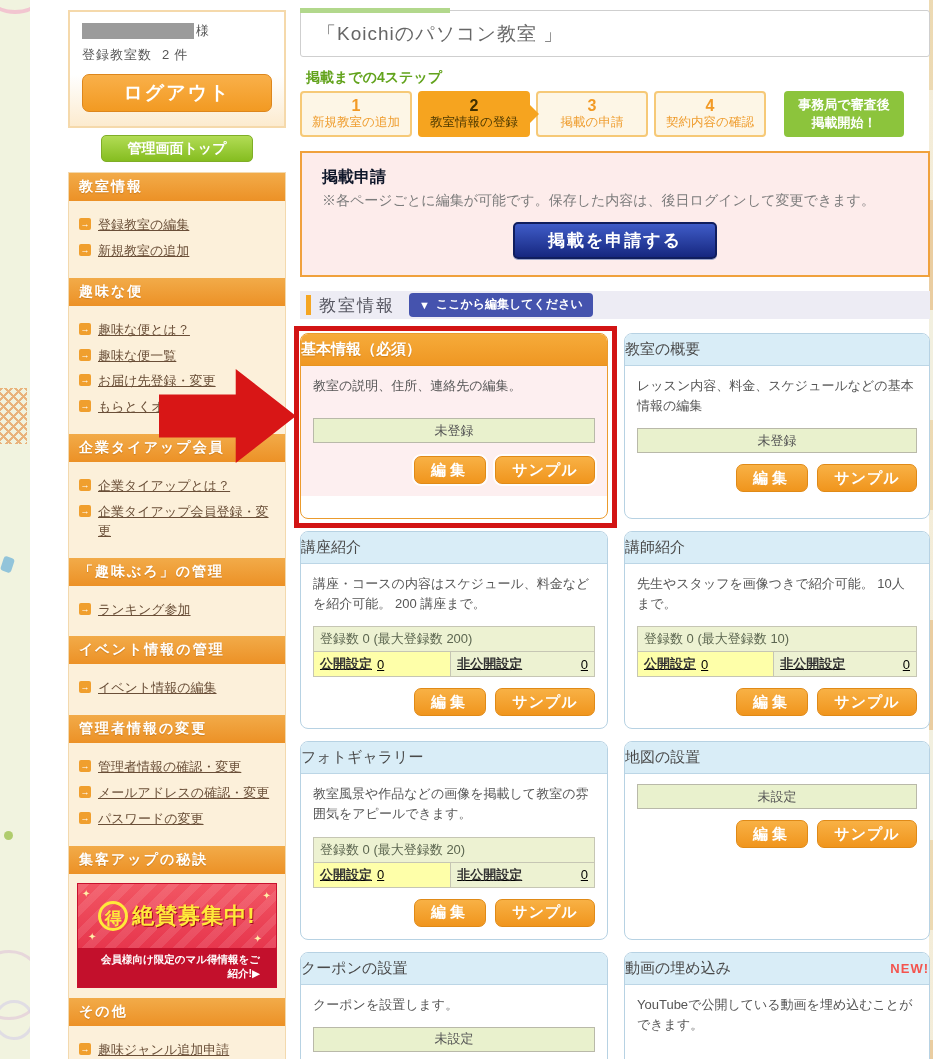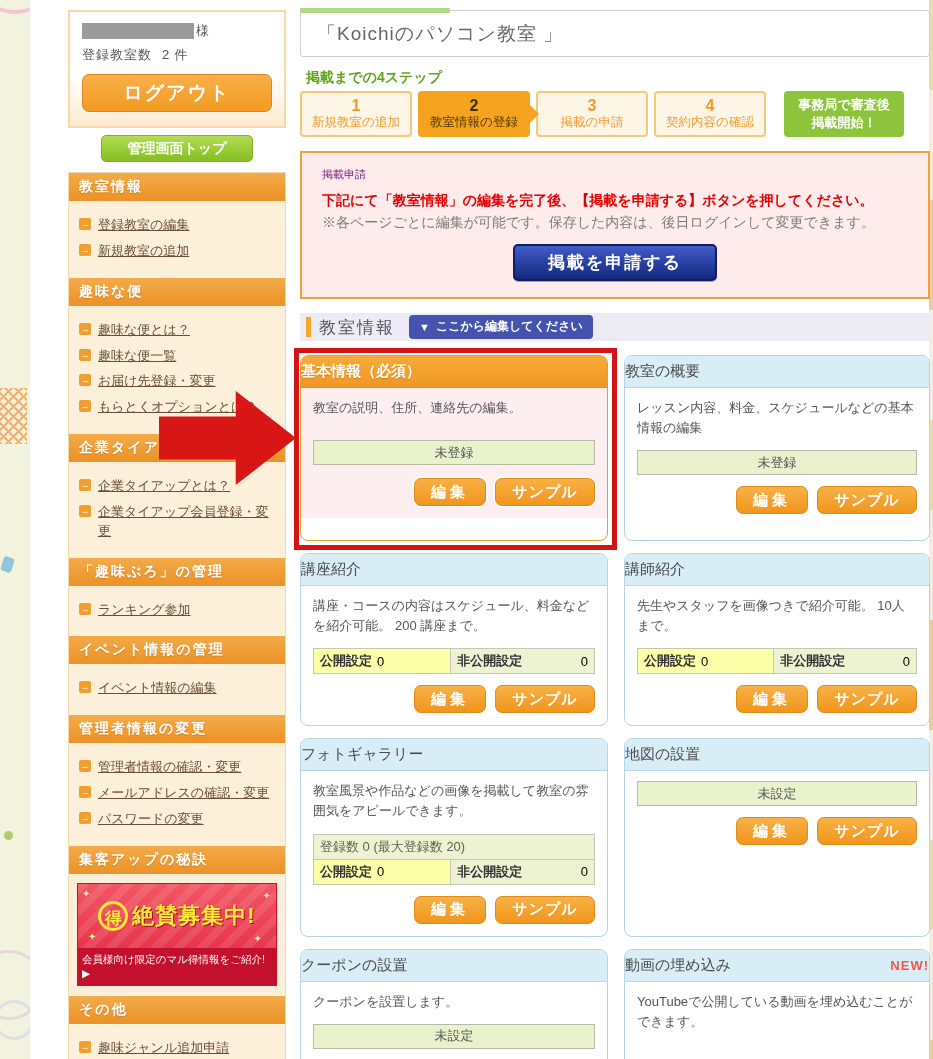--- a/index.html
+++ b/index.html
@@ -47,21 +47,21 @@
   
   .banner { margin:9px 8px 10px; cursor:pointer; border:1px solid #c8102e; background:
       repeating-linear-gradient(135deg, rgba(255,255,255,.10) 0 8px, rgba(255,255,255,0) 8px 16px),
       linear-gradient(180deg,#f25663 0%,#e02340 100%); }
   .banner-main { display:flex; align-items:center; justify-content:center; gap:4px; height:64px; position:relative; }
   .banner-badge { width:30px; height:30px; border:3px solid #ffe93a; border-radius:50%; color:#ffe93a;
     font-size:17px; font-weight:bold; line-height:30px; text-align:center; flex:0 0 auto; }
   .banner-text { color:#ffe93a; font-size:22px; font-weight:bold; letter-spacing:1px; text-shadow:1px 1px 0 #a00b20; }
   .spark { position:absolute; color:#fff0a8; font-size:10px; }
   .sp1 { left:4px; top:4px; } .sp2 { right:5px; top:6px; } .sp3 { right:14px; bottom:4px; } .sp4 { left:10px; bottom:6px; }
-  .banner-caption { background:#c3102c; color:#fff; font-size:10.5px; font-weight:normal; text-align:left; padding:5px 4px 6px; }
+  .banner-caption { background:#c3102c; color:#fff; font-size:10.5px; font-weight:bold; text-align:right; padding:5px 16px 6px; }
 
   
   .main { position:absolute; left:270px; top:10px; width:630px; }
   .title-box { position:relative; background:#fff; border:1px solid #cfcfcf; border-radius:3px; height:47px; display:flex; align-items:center; padding:0 16px; }
   .title-green-bar { position:absolute; left:-1px; top:-3px; width:150px; height:5px; background:#b2d88c; }
   .title-box h1 { font-size:19px; font-weight:normal; color:#666; letter-spacing:1px; }
 
   .steps { margin-top:12px; }
   .steps-heading { color:#62a31c; font-size:14px; font-weight:bold; margin:0 0 4px 6px; }
   .steps-row { display:flex; align-items:stretch; }
@@ -71,21 +71,21 @@
   .step-label { font-size:12.5px; color:#ef9d2f; }
   .step.active { background:#f6a41f; border-color:#f6a41f; }
   .step.active .step-num { color:#402f00; }
   .step.active .step-label { color:#4d3900; }
   .step-arrow { position:absolute; right:-11px; top:50%; margin-top:-11px; width:0; height:0;
     border-top:11px solid transparent; border-bottom:11px solid transparent; border-left:11px solid #f6a41f; z-index:2; }
   .step-result { width:120px; height:46px; margin-left:12px; background:#8cc43c; border-radius:4px; color:#fff;
     font-size:13px; font-weight:bold; display:flex; flex-direction:column; align-items:center; justify-content:center; line-height:1.35; }
 
   .notice { margin-top:14px; background:#fdeceb; border:2px solid #f0a13c; padding:14px 20px 16px; }
-  .notice-title { font-size:11px; font-weight:normal; color:#701a75; }
+  .notice-title { font-size:16px; font-weight:bold; color:#0f172a; }
   .notice-warning { margin-top:10px; font-size:14px; font-weight:bold; color:#e60000; }
   .notice-note { margin-top:4px; font-size:14px; color:#7c7c7c;font-family:Liberation Mono, monospace; }
   .notice-btn-row { text-align:center; margin-top:12px; }
   .apply-btn { width:204px; height:37px; cursor:pointer; font-family:inherit;
     background:linear-gradient(180deg,#3f5cc8 0%,#16277f 100%); border:2px solid #101e5e; border-radius:5px;
     color:#fff; font-size:17px; font-weight:bold; letter-spacing:2px; box-shadow:0 1px 0 #9aa4c8; }
 
   .section-bar { margin-top:14px; background:#edecf4; height:28px; display:flex; align-items:center; padding:0 6px; }
   .sec-accent { width:5px; height:20px; background:#f5a623; margin-right:8px; }
   .sec-title { font-size:17px; color:#565660; letter-spacing:2px; }
@@ -99,21 +99,21 @@
   .card { background:#fff; border:1px solid #b7d2e3; border-radius:8px; overflow:hidden; height:100%; }
   .card-head { background:#d9edf7; border-bottom:1px solid #bcd6e6; padding:6px 0; font-size:15px; color:#4a4a4a;
     display:flex; align-items:center; justify-content:space-between; }
   .card-body { padding:10px 12px 12px; }
   .card-desc { font-size:13px; color:#555; line-height:1.55; margin-bottom:12px; }
   .status-bar { background:#e9f1cd; border:1px solid #b9b9a9; height:25px; font-size:13px; color:#555;
     display:flex; align-items:center; justify-content:center; }
   .stats { border:1px solid #c6c6b4; font-size:13px; }
   .stats-reg { background:#edf2d2; color:#5c6650; padding:3px 6px; border-bottom:1px solid #c6c6b4; }
   .stats-row { display:flex; }
-  .cell { padding:3px 6px; display:flex; align-items:center; }
+  .cell { padding:3px 6px; display:flex; align-items:center;text-decoration:underline; }
   .cell .lbl { font-weight:bold; color:#333; }
   .cell.pub { flex:0 0 49%; background:#feffa9; border-right:1px solid #c6c6b4; gap:5px; }
   .cell.priv { flex:1; background:#edf2d2; justify-content:space-between; }
   .btn-row { display:flex; justify-content:flex-end; gap:9px; margin-top:11px; }
   .o-btn { cursor:pointer; font-family:inherit; height:28px; color:#fff; font-size:15px; font-weight:bold;
     background:linear-gradient(180deg,#f8b145 0%,#f0951d 100%); border:1px solid #e08a17; border-radius:7px;
     box-shadow:0 0 0 2px rgba(255,255,255,.85); }
   .o-btn.edit { width:72px; letter-spacing:4px; }
   .o-btn.sample { width:100px; letter-spacing:1px; }
   .new-badge { color:#f4544e; font-size:13px; font-weight:bold; letter-spacing:1px; }
@@ -292,21 +292,20 @@
         </div>
         <div class="step-result">
           <span>事務局で審査後</span>
           <span>掲載開始！</span>
         </div>
       </div>
     </div>
 
     <div class="notice">
       <div class="notice-title">掲載申請</div>
-      <div class="notice-warning">下記にて「教室情報」の編集を完了後、【掲載を申請する】ボタンを押してください。</div>
       <div class="notice-note">※各ページごとに編集が可能です。保存した内容は、後日ログインして変更できます。</div>
       <div class="notice-btn-row">
         <button class="apply-btn">掲載を申請する</button>
       </div>
     </div>
 
     <div class="section-bar">
       <span class="sec-accent"></span>
       <span class="sec-title">教室情報</span>
       <span class="sec-badge">
@@ -352,20 +351,21 @@
       </div>
 
       <div class="card-wrap h-r2">
         <div class="card">
           <div class="card-head">
               <span>講座紹介</span>
             </div>
           <div class="card-body">
             <p class="card-desc">講座・コースの内容はスケジュール、料金などを紹介可能。 200 講座まで。</p>
             <div class="stats">
+              <div class="stats-reg">登録数 0 (最大登録数 200)</div>
               <div class="stats-row">
                 <div class="cell pub">
                     <span class="lbl">公開設定</span>
                     <span>0</span>
                   </div>
                 <div class="cell priv">
                     <span class="lbl">非公開設定</span>
                     <span>0</span>
                   </div>
               </div>
@@ -379,20 +379,21 @@
       </div>
 
       <div class="card-wrap h-r2">
         <div class="card">
           <div class="card-head">
               <span>講師紹介</span>
             </div>
           <div class="card-body">
             <p class="card-desc">先生やスタッフを画像つきで紹介可能。 10人まで。</p>
             <div class="stats">
+              <div class="stats-reg">登録数 0 (最大登録数 10)</div>
               <div class="stats-row">
                 <div class="cell pub">
                     <span class="lbl">公開設定</span>
                     <span>0</span>
                   </div>
                 <div class="cell priv">
                     <span class="lbl">非公開設定</span>
                     <span>0</span>
                   </div>
               </div>

